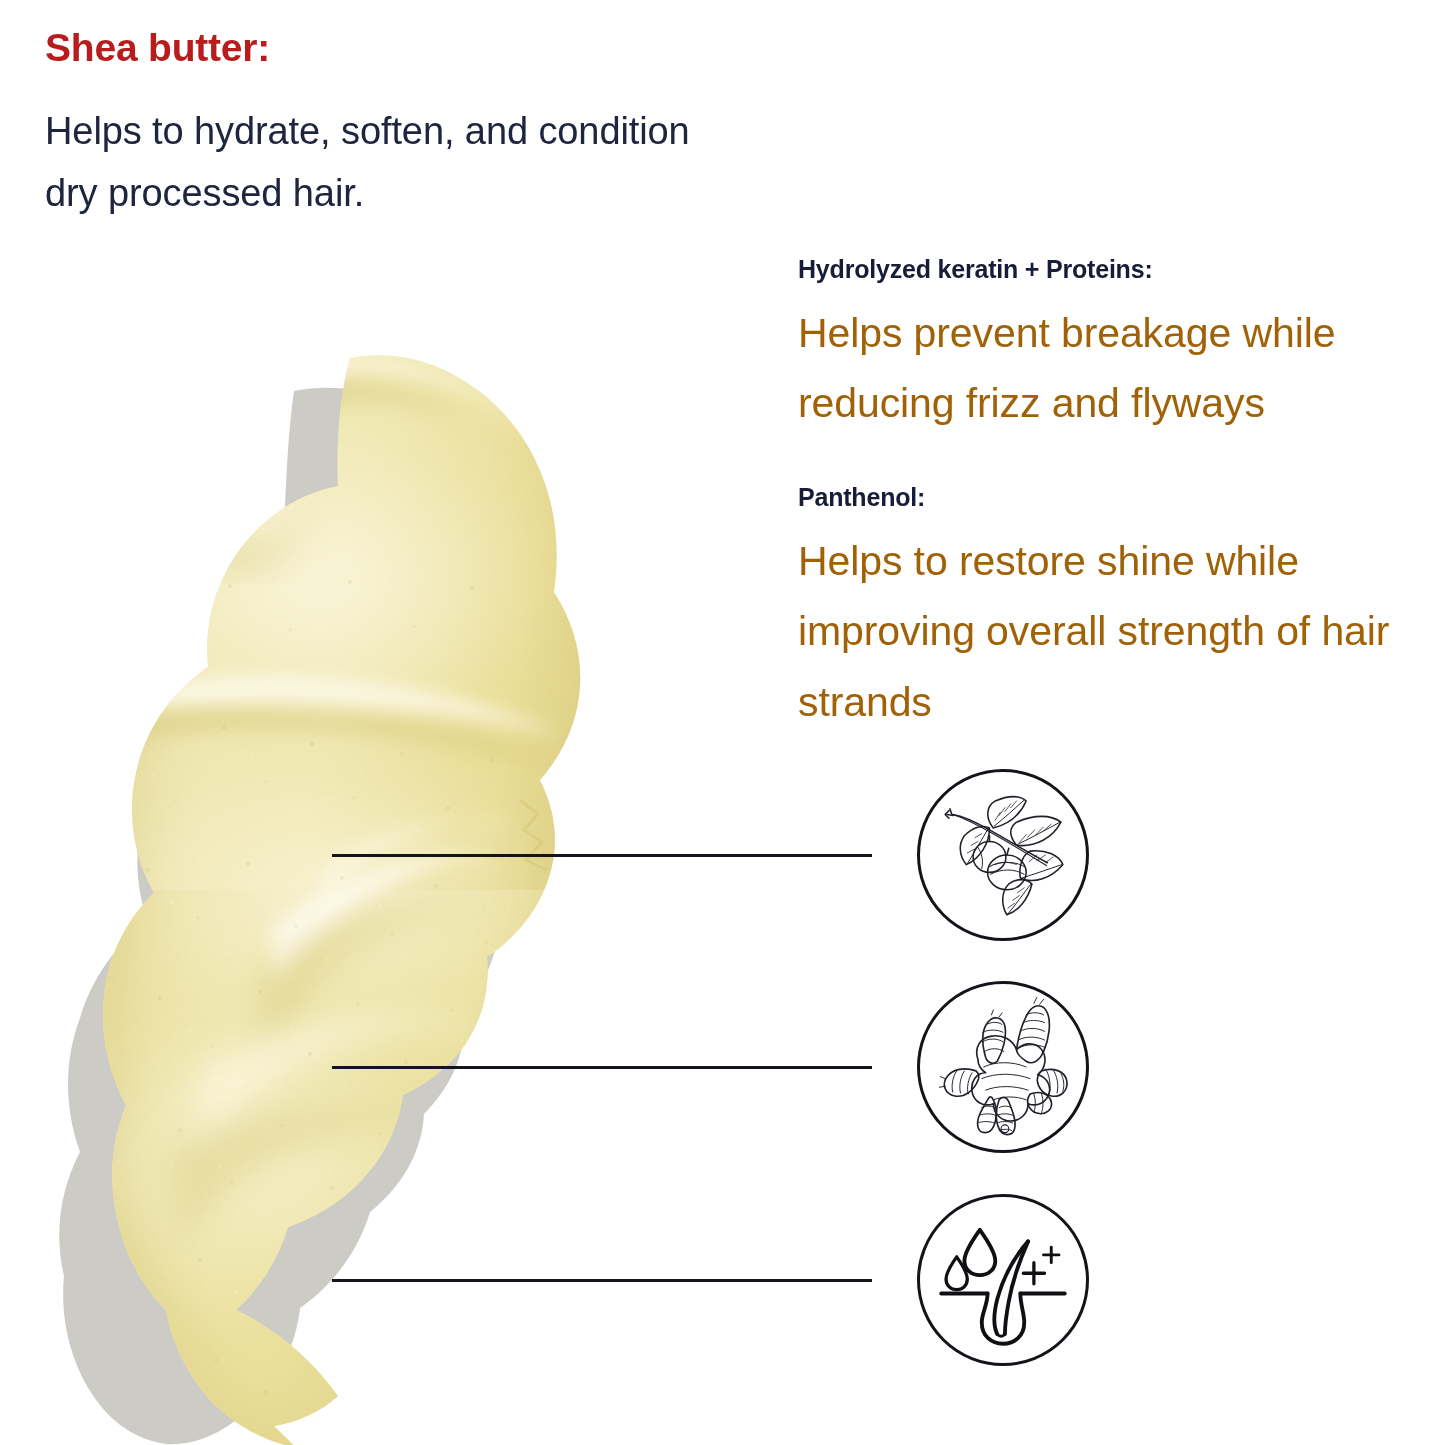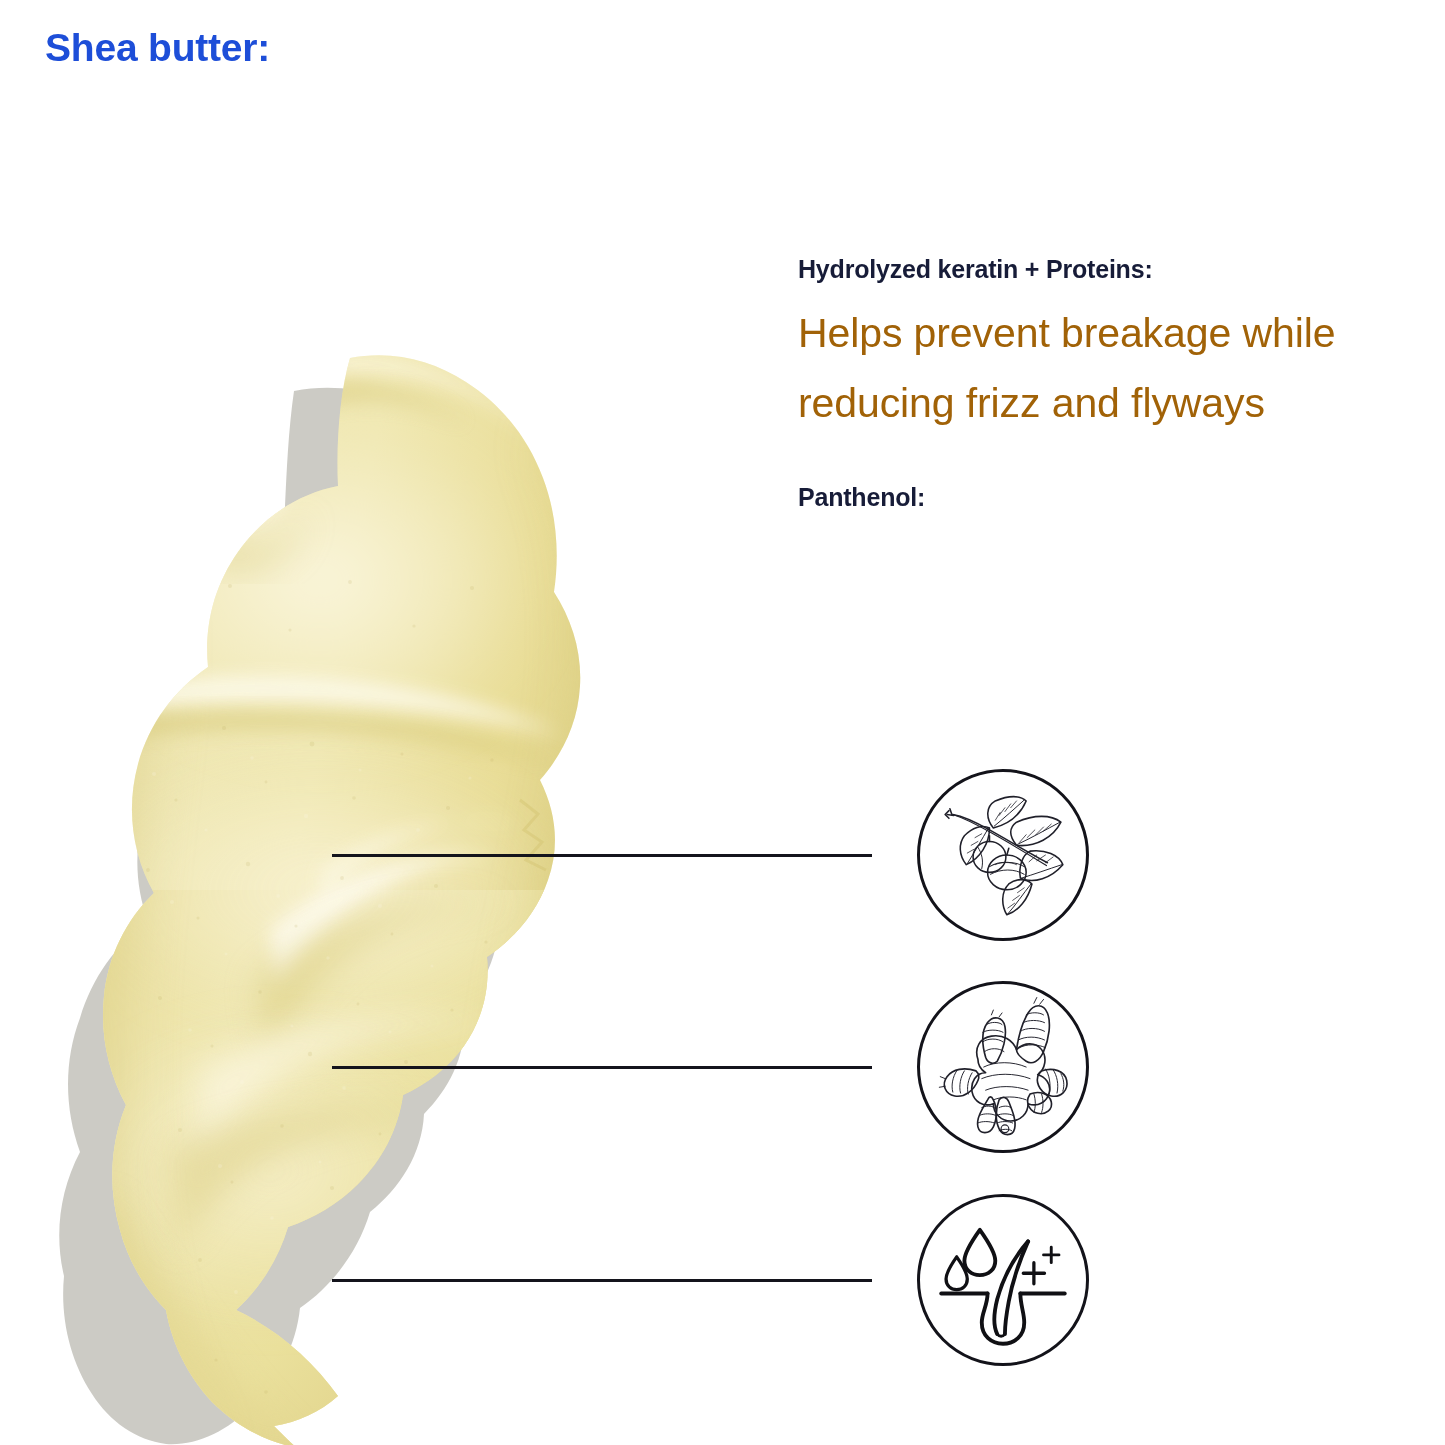--- a/index.html
+++ b/index.html
@@ -10,21 +10,21 @@
     color:#171c38;
     overflow:hidden;
     position:relative;
   }
   #stage{position:absolute;left:0;top:0;width:1445px;height:1445px;background:#fff;}
 
   
   .left-copy{position:absolute;left:45px;top:28px;width:700px;}
   .headline{
     font-size:39px;font-weight:bold;letter-spacing:-0.2px;
-    line-height:1.0;margin:0 0 34px 0;color:#1d4ed8;
+    line-height:1.0;margin:0 0 34px 0;color:#b91c1c;
   }
   .body-copy{
     font-size:38px;font-weight:normal;line-height:1.62;
     color:#20253f;margin:0;letter-spacing:-0.1px;
   }
 
   
   .right-copy{position:absolute;left:798px;top:255px;width:600px;}
   .ing-block{margin:0 0 44px 0;}
   .ing-block:last-child{margin-bottom:0;margin-top:36px;}
@@ -61,20 +61,21 @@
   .icon-circle.i3{top:1194px;}
   .icon-circle svg{display:block;width:100%;height:100%;}
 </style>
 </head>
 <body>
 
 <div id="stage">
 
   <div class="left-copy">
     <h1 class="headline">Shea butter:</h1>
+    <p class="body-copy">Helps to hydrate, soften, and condition dry processed hair.</p>
   </div>
 
   <div id="smear-wrap">
     <svg viewBox="0 0 610 1120" xmlns="http://www.w3.org/2000/svg" aria-hidden="true">
       <defs>
 
         <filter id="sh" x="-30%" y="-20%" width="170%" height="150%">
           <feGaussianBlur stdDeviation="17"></feGaussianBlur>
         </filter>
         <filter id="shSoft" x="-40%" y="-25%" width="180%" height="160%">
@@ -299,20 +300,21 @@
   <div class="connector c2"></div>
   <div class="connector c3"></div>
 
   <div class="right-copy">
     <div class="ing-block">
       <div class="ing-title">Hydrolyzed keratin + Proteins:</div>
       <div class="ing-desc">Helps prevent breakage while reducing frizz and flyways</div>
     </div>
     <div class="ing-block">
       <div class="ing-title">Panthenol:</div>
+      <div class="ing-desc">Helps to restore shine while improving overall strength of hair strands</div>
     </div>
   </div>
 
   <div class="icon-circle i1">
     <svg viewBox="0 0 172 172" xmlns="http://www.w3.org/2000/svg" aria-hidden="true">
       <g fill="none" stroke="#20202a" stroke-width="1.6" stroke-linecap="round" stroke-linejoin="round">
 
         <path d="M34,44 C46,46 58,52 72,60 C90,70 110,82 132,94"></path>
         <path d="M34,44 C46,48 58,54 72,62 C90,72 110,84 131,97" stroke-width="1.2"></path>
 

